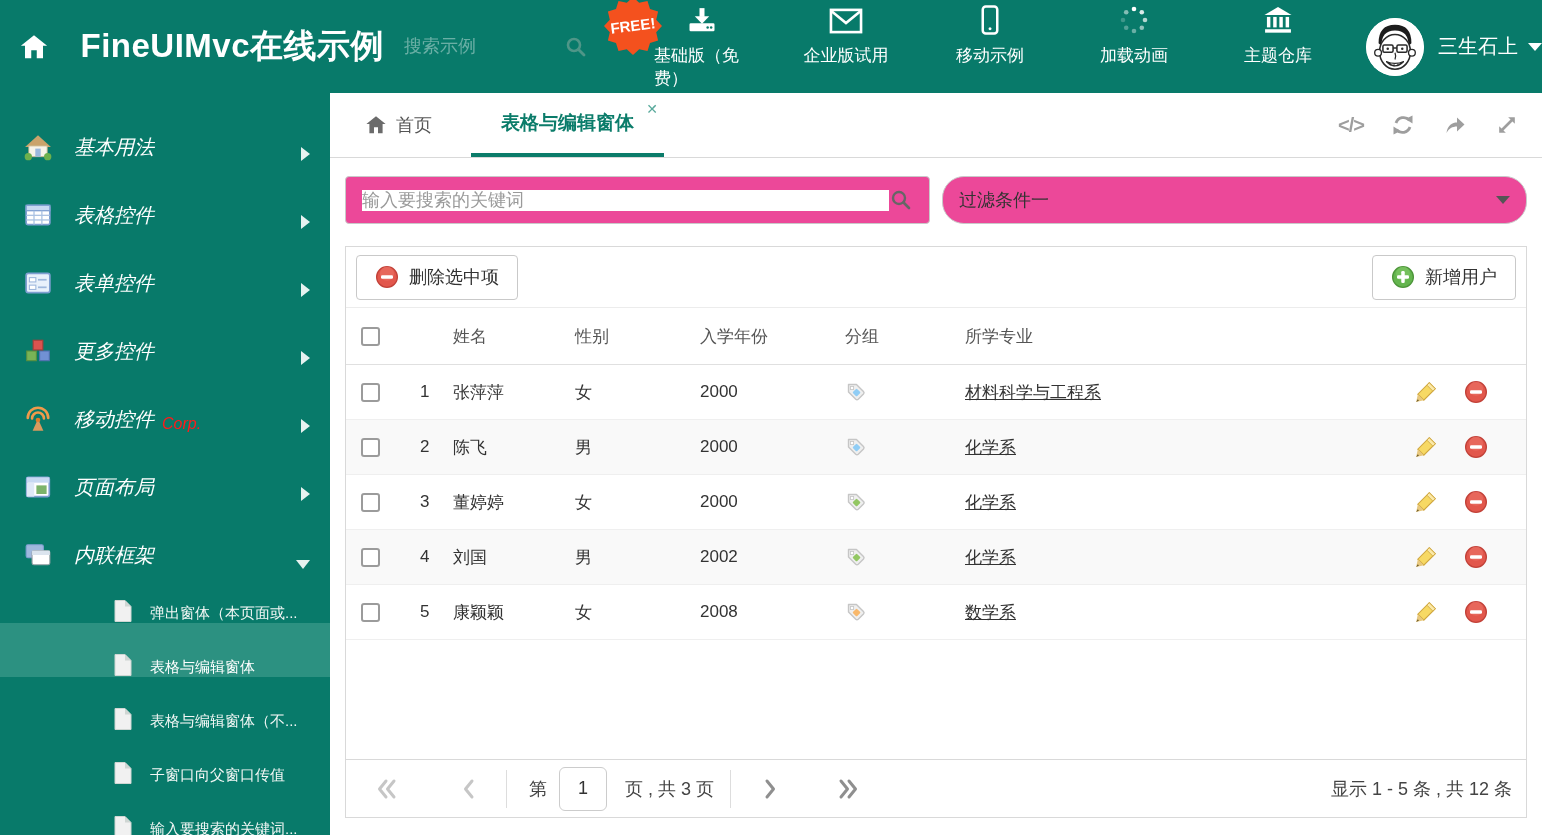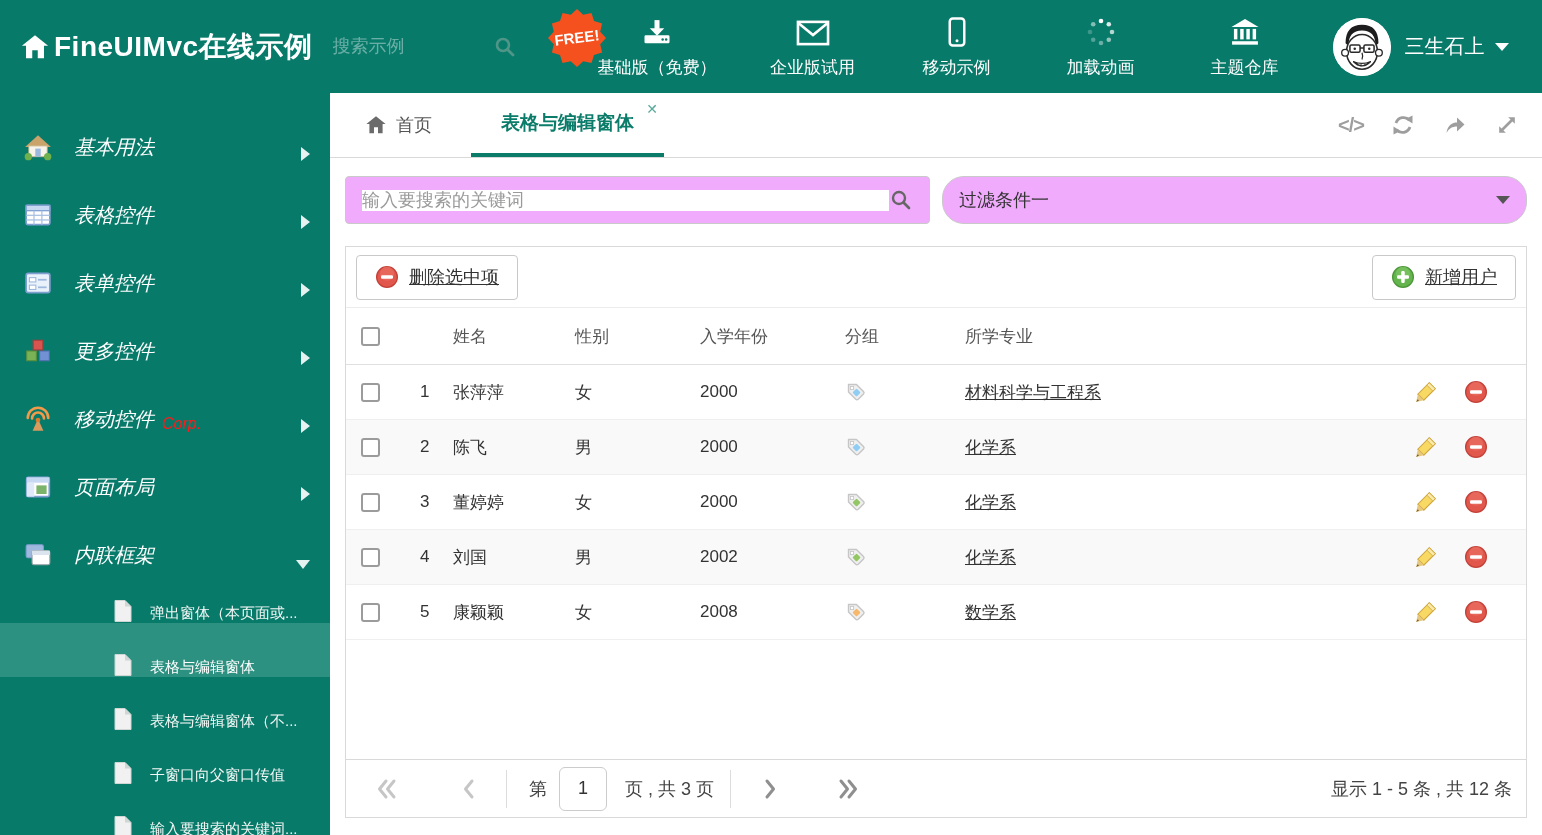--- a/index.html
+++ b/index.html
@@ -3,21 +3,21 @@
 <meta charset="utf-8">
 <style>
   * { box-sizing: border-box; margin: 0; padding: 0; }
   html,body { width:1542px; height:835px; overflow:hidden; }
   body { font-family:"Liberation Sans","DejaVu Sans",sans-serif; background:#fff; color:#333; }
   .app { display:flex; flex-direction:column; width:1542px; height:835px; }
 
   
   .header { height:93px; background:#087a6a; display:flex; align-items:center; flex:0 0 auto; position:relative; }
   .home-btn { margin-left:18px; width:34px; height:34px; display:flex; align-items:center; justify-content:center; cursor:pointer; }
-  .app-title { color:#fff; font-size:28px; font-weight:bold; margin-left:2px; letter-spacing:0.5px; white-space:nowrap; }
+  .app-title { color:#fff; font-size:33px; font-weight:bold; margin-left:31px; letter-spacing:0.5px; white-space:nowrap; }
   .hdr-search { display:flex; align-items:center; margin-left:20px; width:205px; }
   .hdr-search input { background:transparent; border:none; outline:none; color:#dfeeea; font-size:18px; width:160px; }
   .hdr-search input::placeholder { color:rgba(255,255,255,0.40); }
   .hdr-nav { display:flex; margin-left:60px; gap:48px; }
   .nav-item { position:relative; display:flex; flex-direction:column; align-items:center; gap:9px; color:#fff; font-size:17px; cursor:pointer; min-width:96px; }
   .nav-item .nav-ic { height:32px; display:flex; align-items:flex-end; justify-content:center; }
   .free-badge { position:absolute; left:-52px; top:-8px; width:62px; height:62px; }
   .free-badge text { font-weight:bold; }
   .hdr-user { display:flex; align-items:center; margin-left:40px; cursor:pointer; }
   .avatar { width:58px; height:58px; border-radius:50%; overflow:hidden; background:#fff; flex:0 0 auto; }
@@ -44,29 +44,29 @@
   .main { flex:1; background:#fff; display:flex; flex-direction:column; min-width:0; }
   .tabbar { height:65px; flex:0 0 auto; border-bottom:1px solid #d9d9d9; display:flex; background:#fff; }
   .tab-home { display:flex; align-items:center; gap:9px; margin-left:30px; color:#555; font-size:18px; cursor:pointer; padding:0 5px; }
   .tab-active { position:relative; margin-left:34px; display:flex; align-items:center; padding:0 30px; color:#0b7c6a; font-weight:bold; font-size:19px; border-bottom:4px solid #0b7c6a; cursor:pointer; }
   .tab-close { position:absolute; top:9px; right:6px; color:#58a99b; font-size:14px; font-weight:bold; cursor:pointer; line-height:1; }
   .tab-tools { margin-left:auto; margin-right:22px; display:flex; align-items:center; gap:26px; color:#9e9e9e; }
   .tool-ic { width:26px; height:26px; display:flex; align-items:center; justify-content:center; cursor:pointer; }
   .code-glyph { font-size:20px; font-weight:bold; color:#9e9e9e; letter-spacing:-1px; }
 
   .filter-row { display:flex; gap:12px; padding:18px 15px 0 15px; flex:0 0 auto; }
-  .search-box, .select-box { flex:1; height:48px; border:1px solid #c9c9c9; border-radius:4px; display:flex; align-items:center; padding:0 16px; background:#f0abfc; }
+  .search-box, .select-box { flex:1; height:48px; border:1px solid #c9c9c9; border-radius:4px; display:flex; align-items:center; padding:0 16px; background:#ec4899; }
   .search-box input { border:none; outline:none; flex:1; font-size:18px; color:#333; }
   .search-box input::placeholder { color:#9a9a9a; }
   .select-box { cursor:pointer;border-radius:22px; }
   .select-value { font-size:18px; color:#333; flex:1; }
   .caret-down-dark { width:0; height:0; border-left:7px solid transparent; border-right:7px solid transparent; border-top:8px solid #555; }
 
   .panel { margin:22px 15px 17px 15px; border:1px solid #d9d9d9; flex:1; display:flex; flex-direction:column; min-height:0; }
-  .toolbar { height:61px; flex:0 0 auto; display:flex; align-items:center; justify-content:space-between; padding:0 10px; border-bottom:1px solid #ececec;text-decoration:underline; }
+  .toolbar { height:61px; flex:0 0 auto; display:flex; align-items:center; justify-content:space-between; padding:0 10px; border-bottom:1px solid #ececec; }
   .btn { display:flex; align-items:center; gap:10px; height:45px; padding:0 18px; background:#fff; border:1px solid #c9c9c9; border-radius:4px; font-size:18px; color:#333; cursor:pointer; }
 
   .thead, .trow { display:flex; align-items:center; flex:0 0 auto;justify-content:flex-end; }
   .thead { height:57px; color:#555; font-size:17px; border-bottom:1px solid #e0e0e0; }
   .trow { height:55px; font-size:17px; color:#333; border-bottom:1px solid #efefef; }
   .trow.alt { background:#f9f9f9; }
   .c-check { width:62px; padding-left:15px; display:flex; align-items:center; }
   .c-num { width:45px; padding-left:12px; }
   .c-name { width:122px; }
   .c-gender { width:125px; }

